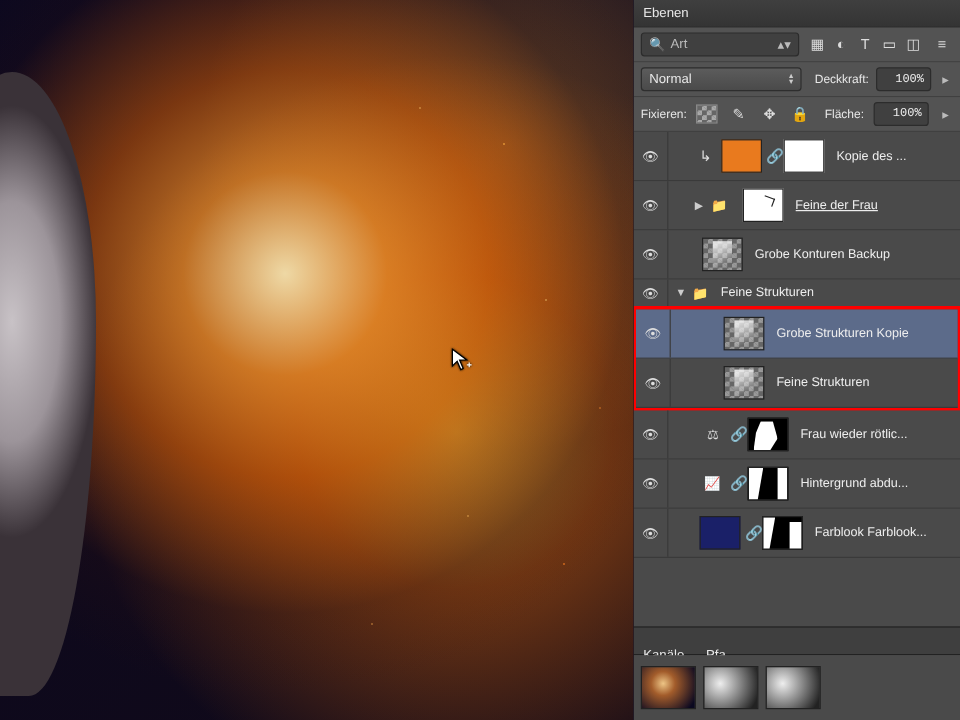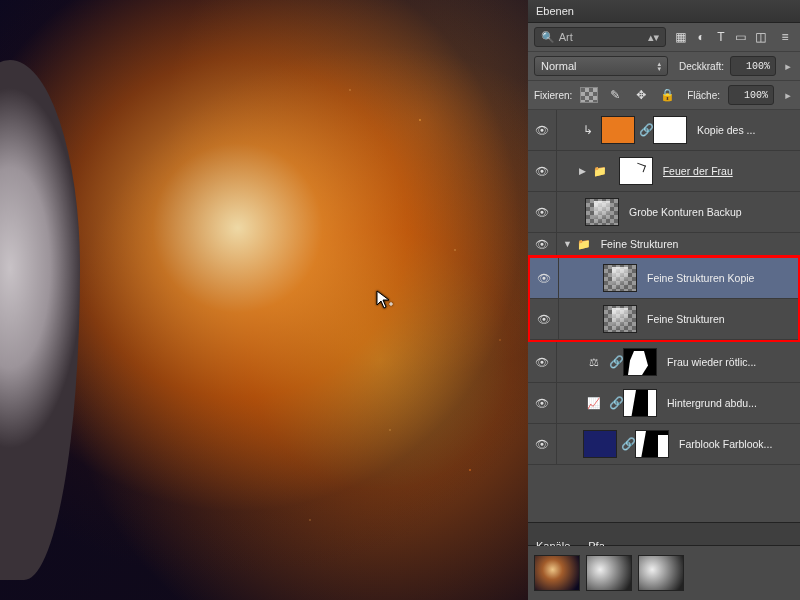--- a/index.html
+++ b/index.html
@@ -292,21 +292,21 @@
 
       <div class="layer">
         <div class="eye-col">👁</div>
         <div class="indent1"></div>
         <span class="disclosure">▶</span>
         <span class="folder-icon">📁</span>
         <div style="width:4px"></div>
         <div class="thumb white" style="position:relative">
           <div style="position:absolute;left:16px;top:6px;width:8px;height:6px;border-top:1px solid #222;border-right:1px solid #222;transform:rotate(20deg)"></div>
         </div>
-        <span class="layer-name ul">Feuer der Frau </span>
+        <span class="layer-name ul">Feine der Frau </span>
       </div>
 
       <div class="layer">
         <div class="eye-col">👁</div>
         <div class="indent0"></div>
         <div style="width:18px"></div>
         <div class="thumb checker"></div>
         <span class="layer-name">Grobe Konturen Backup</span>
       </div>
 
@@ -316,21 +316,21 @@
         <span class="disclosure">▼</span>
         <span class="folder-icon">📁</span>
         <span class="layer-name">Feine Strukturen</span>
       </div>
 
       <div class="highlight-box">
         <div class="layer sel">
           <div class="eye-col">👁</div>
           <div class="indent2"></div>
           <div class="thumb checker"></div>
-          <span class="layer-name">Feine Strukturen Kopie</span>
+          <span class="layer-name">Grobe Strukturen Kopie</span>
         </div>
         <div class="layer">
           <div class="eye-col">👁</div>
           <div class="indent2"></div>
           <div class="thumb checker"></div>
           <span class="layer-name">Feine Strukturen</span>
         </div>
       </div>
 
       <div class="layer">

